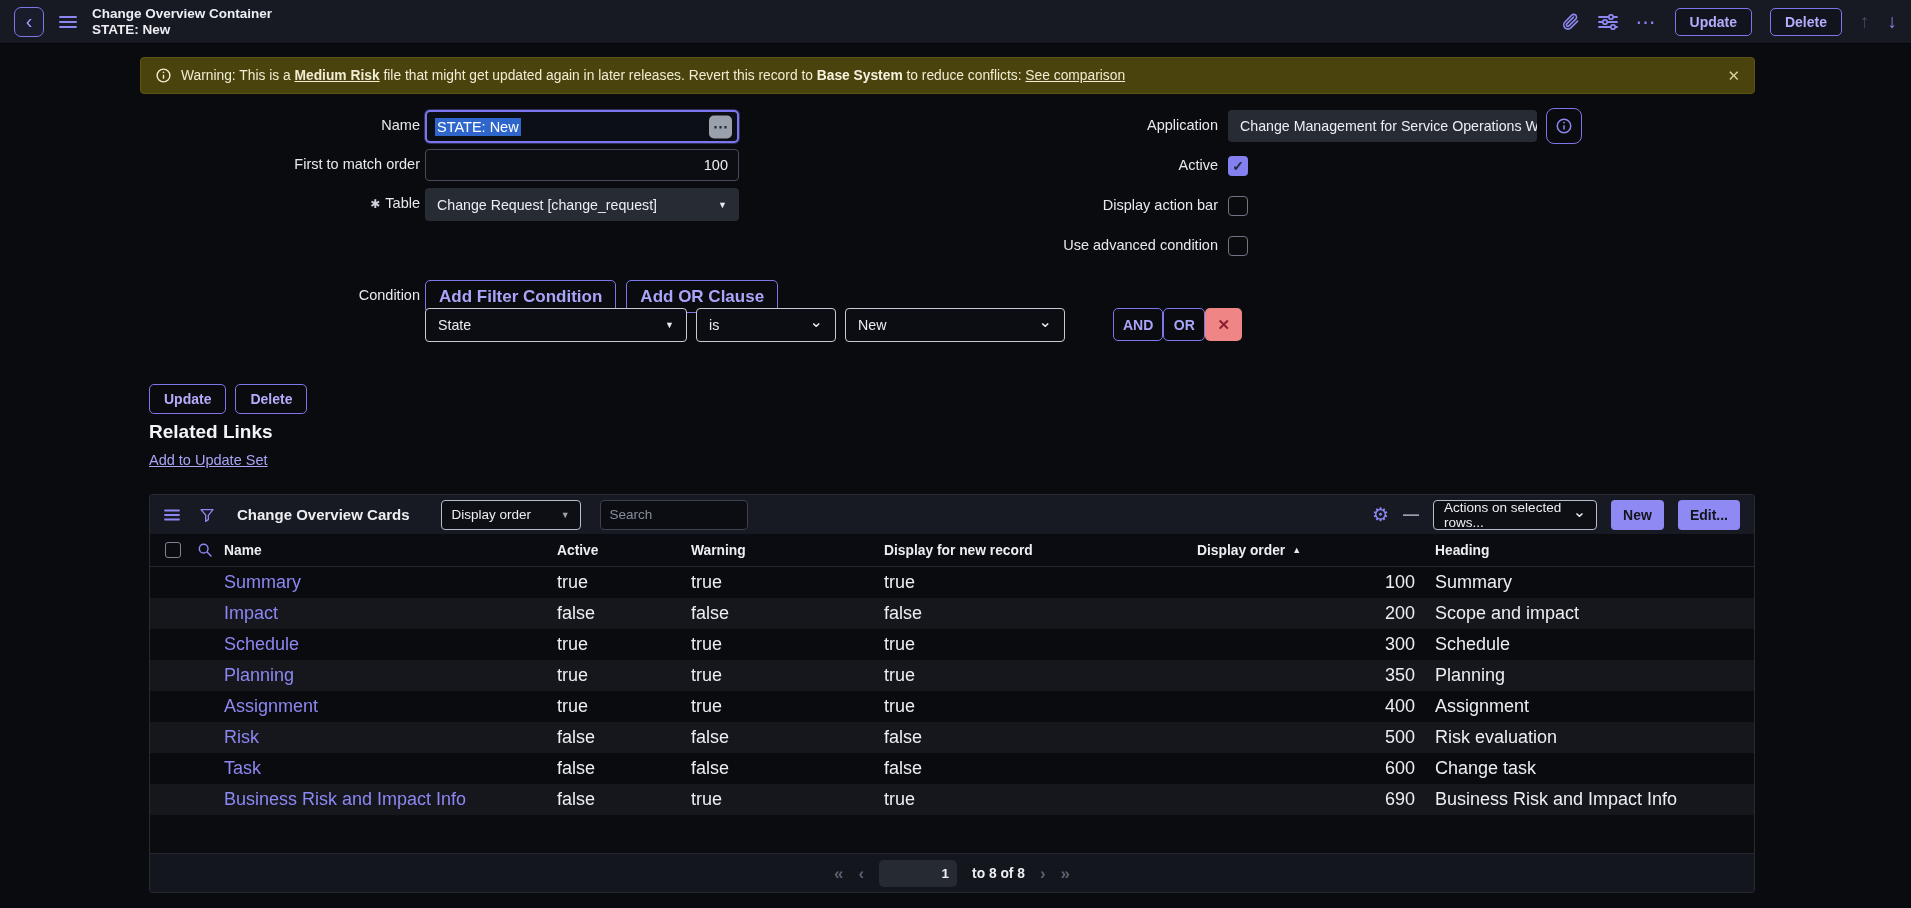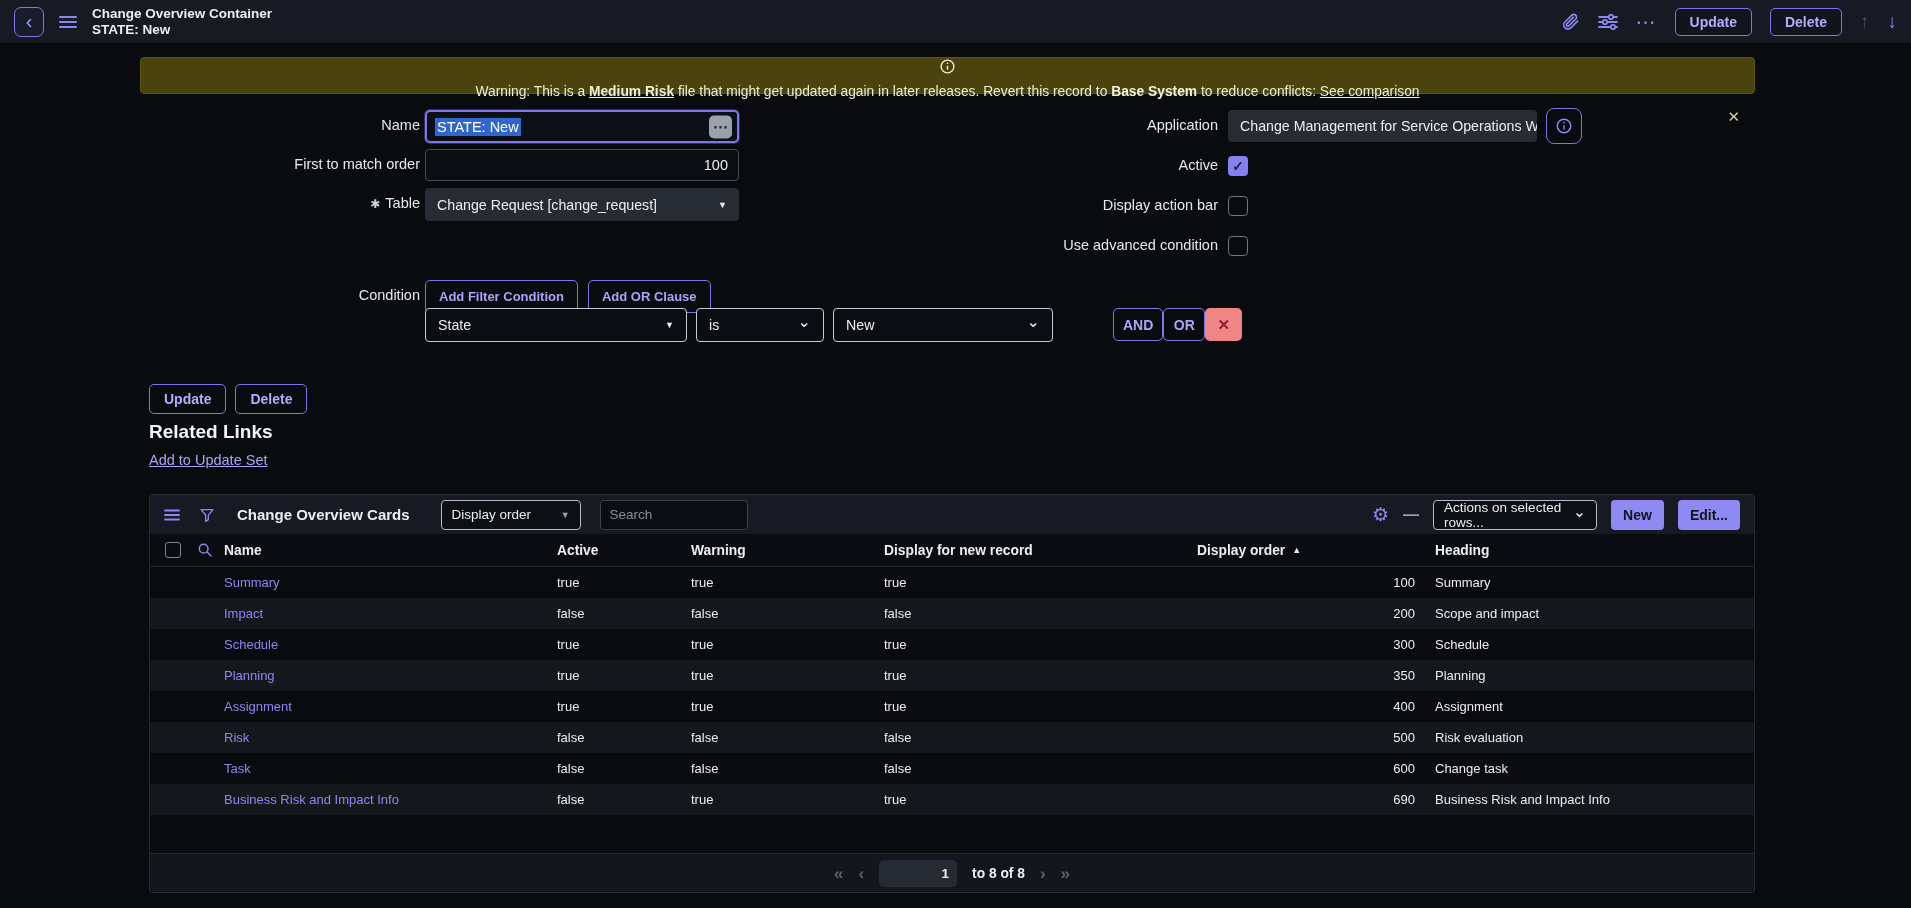--- a/index.html
+++ b/index.html
@@ -12,41 +12,41 @@
   .titles { font-size:13.5px; font-weight:bold; line-height:16px; white-space:nowrap; }
   .topbar-right { margin-left:auto; display:flex; align-items:center; gap:18px; }
   .tb-ico { color:#8d87f2; display:flex; align-items:center; cursor:pointer; }
   .more-ico { font-size:20px; letter-spacing:1px; color:#8d87f2; line-height:10px; }
   .btn-outline { background:#12141d; border:1px solid #7d77ea; color:#b3adfc; font-weight:bold; font-size:14px; padding:5px 14px; border-radius:5px; cursor:pointer; font-family:inherit; white-space:nowrap; }
   .nav-arrow { font-size:19px; font-weight:bold; }
   .nav-arrow.dim { color:#454a57; }
   .nav-arrow.lit { color:#8d87f2; }
 
   
-  .banner { position:absolute; left:140px; top:57px; width:1615px; height:37px; background:#4a430d; border:1px solid #5c5413; border-radius:4px; display:flex; align-items:center; padding:0 14px; font-size:13.8px; color:#f1ecd2; gap:9px;flex-direction:column; }
+  .banner { position:absolute; left:140px; top:57px; width:1615px; height:37px; background:#4a430d; border:1px solid #5c5413; border-radius:4px; display:flex; align-items:center; padding:0 14px; font-size:13.8px; color:#f1ecd2; gap:9px; }
   .banner b { color:#f7f3df; }
   .banner .lnk { color:#f1ecd2; text-decoration:underline; cursor:pointer; }
   .banner .close { margin-left:auto; color:#d5cf9a; font-size:15px; cursor:pointer; }
 
   
   .flabel { position:absolute; width:280px; text-align:right; font-size:14.5px; color:#e6e9ee; white-space:nowrap; }
   .flabel-r { position:absolute; width:318px; text-align:right; font-size:14.5px; color:#e6e9ee; white-space:nowrap; }
   .req { color:#cfd3db; font-size:12px; margin-right:5px; }
 
   .name-input { position:absolute; left:425px; top:110px; width:314px; height:33px; border:2px solid #7b75ee; border-radius:5px; background:#0d0f16; display:flex; align-items:center; padding:0 8px; font-size:14.5px; box-shadow:0 0 0 1px rgba(123,117,238,.35); }
   .name-input .sel { background:#2f66cc; color:#fff; padding:1px 2px; }
   .handle { position:absolute; right:5px; top:50%; transform:translateY(-50%); width:23px; height:23px; background:#9aa1ad; border-radius:5px; color:#262a33; text-align:center; font-size:15px; line-height:21px; font-weight:bold; cursor:pointer; }
 
   .num-input { position:absolute; left:425px; top:149px; width:314px; height:32px; border:1px solid #474c59; border-radius:4px; background:#0b0d13; display:flex; align-items:center; justify-content:flex-end; padding:0 10px; font-size:14.5px; }
 
   .gray-select { position:absolute; left:425px; top:188px; width:314px; height:33px; background:#272b34; border-radius:4px; display:flex; align-items:center; justify-content:space-between; padding:0 12px; font-size:14.2px; cursor:pointer; }
   .caret { font-size:9px; color:#e8eaef; }
 
   .cond-btns { position:absolute; left:425px; top:280px; display:flex; gap:10px; }
-  .cond-btn { height:33px; border:1px solid #7d77ea; border-radius:5px; background:transparent; color:#aba5fa; font-weight:bold; font-size:13px; padding:0 13px; cursor:pointer; font-family:inherit; }
+  .cond-btn { height:33px; border:1px solid #7d77ea; border-radius:5px; background:transparent; color:#aba5fa; font-weight:bold; font-size:17px; padding:0 13px; cursor:pointer; font-family:inherit; }
 
   .cond-row { position:absolute; left:425px; top:308px; display:flex; gap:9px; }
   .sel-box { border:1px solid #c7cad4; border-radius:4px; background:#0b0d13; height:34px; display:flex; align-items:center; justify-content:space-between; padding:0 12px; font-size:14.2px; cursor:pointer; }
   .chev { font-size:16px; color:#e8eaef; line-height:8px; margin-top:-6px; }
   .cond-ops { position:absolute; left:1113px; top:308px; display:flex; gap:0; }
   .op-btn { height:33px; min-width:42px; border:1px solid #7d77ea; border-radius:5px; background:transparent; color:#aba5fa; font-weight:bold; font-size:14px; padding:0 9px; cursor:pointer; font-family:inherit; }
   .x-btn { height:33px; width:37px; border:none; border-radius:5px; background:#ef8585; color:#8c1d30; font-weight:bold; font-size:15px; cursor:pointer; font-family:inherit; }
 
   .app-box { position:absolute; left:1228px; top:110px; width:309px; height:32px; background:#272b34; border-radius:4px; display:flex; align-items:center; padding:0 12px; font-size:14.2px; white-space:nowrap; overflow:hidden; }
   .info-btn { position:absolute; left:1546px; top:108px; width:36px; height:36px; border:1px solid #7d77ea; border-radius:8px; background:transparent; display:flex; align-items:center; justify-content:center; cursor:pointer; }
@@ -78,21 +78,21 @@
   .lt-breadcrumb { height:30px; flex:0 0 30px; background:#13151c; border-top:1px solid #23262e; border-bottom:1px solid #23262e; display:flex; align-items:center; padding-left:18px; font-size:13.5px; color:#c6cad2; }
 
   .lgrid { display:grid; grid-template-columns:30px 34px 333px 134px 193px 306px 245px minmax(0,1fr); padding-left:10px; padding-right:10px; align-items:center; }
   .lt-header { height:33px; flex:0 0 33px; font-weight:bold; font-size:13.8px; background:#0b0c11; border-bottom:1px solid #23262e; }
   .hd-cb { width:16px; height:16px; border:1px solid #7e8493; border-radius:3px; margin-left:5px; cursor:pointer; }
   .sort-col { display:flex; align-items:center; gap:7px; padding-left:7px; cursor:pointer; }
   .sort-arr { font-size:9px; color:#e8eaef; }
   .hcell { cursor:pointer; }
 
   .lt-body { flex:1 1 auto; }
-  .trow { height:31px; font-size:13px; }
+  .trow { height:31px; font-size:18px; }
   .trow.odd { background:#0a0b0f; }
   .trow.even { background:#15171d; }
   .c-name { color:#8d87f2; cursor:pointer; text-decoration:none; white-space:nowrap; }
   .c-num { text-align:right; padding-right:20px; }
   .c-head { padding-left:0; white-space:nowrap; }
 
   .lt-footer { height:39px; flex:0 0 39px; background:#14161d; border-top:1px solid #23262e; display:flex; align-items:center; justify-content:center; gap:15px; font-size:13.8px; }
   .pg-ico { color:#5b6170; font-size:17px; font-weight:bold; cursor:pointer; line-height:1; }
   .pg-input { width:78px; height:27px; background:#262a33; border-radius:5px; text-align:right; padding-right:8px; line-height:27px; font-weight:bold; font-size:13.5px; cursor:text; }
   .pg-label { font-weight:bold; }
@@ -178,21 +178,21 @@
   <div class="cond-btns">
     <button class="cond-btn">Add Filter Condition</button>
     <button class="cond-btn">Add OR Clause</button>
   </div>
 
   <div class="cond-row">
     <div class="sel-box" style="width:262px;">
       <span>State</span>
       <span class="caret">▼</span>
     </div>
-    <div class="sel-box" style="width:128px;">
+    <div class="sel-box" style="width:140px;">
       <span>is</span>
       <span class="chev">⌄</span>
     </div>
     <div class="sel-box" style="width:220px;">
       <span>New</span>
       <span class="chev">⌄</span>
     </div>
   </div>
   <div class="cond-ops">
     <button class="op-btn">AND</button>

